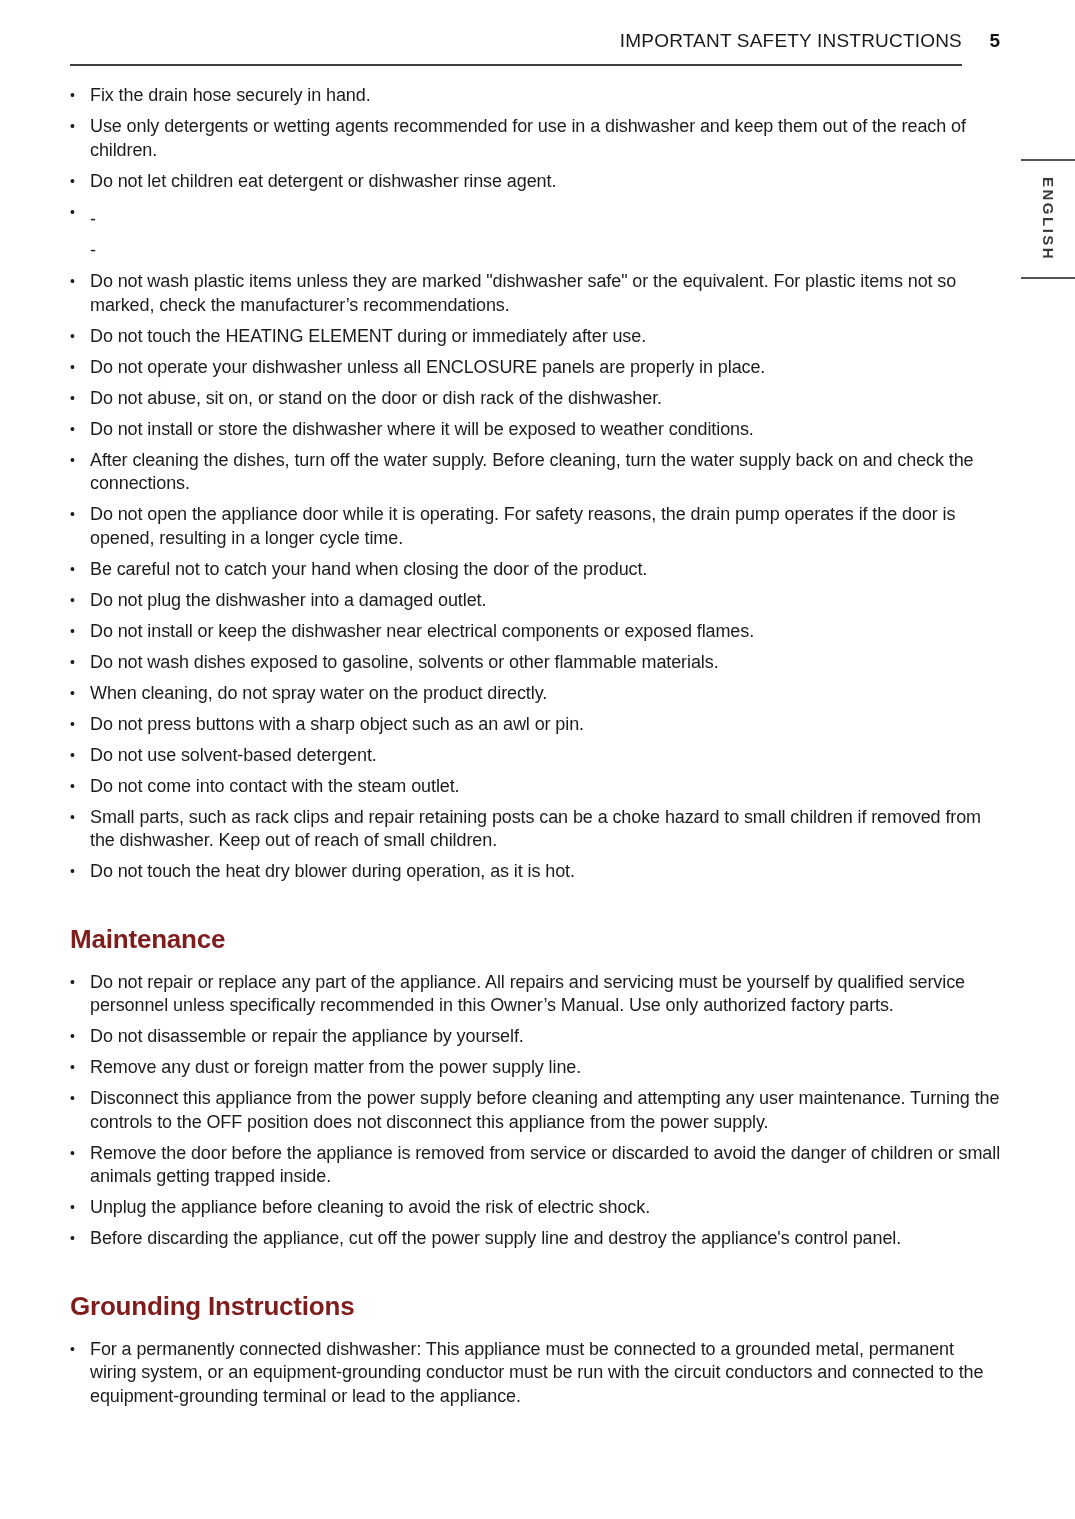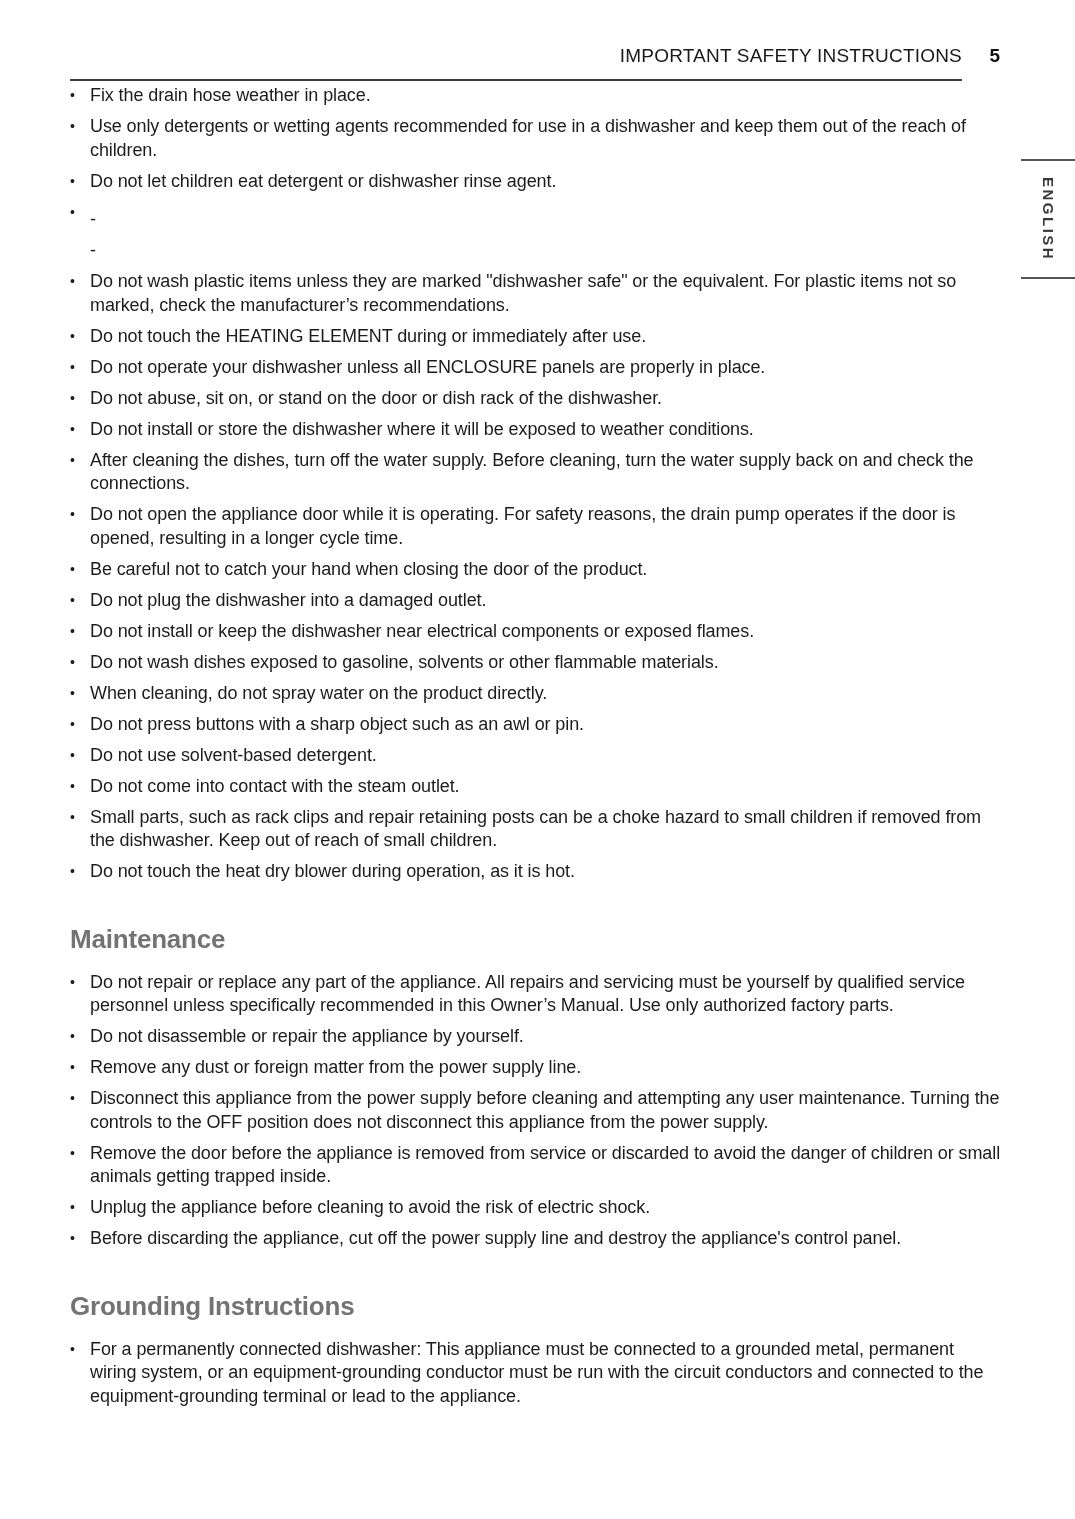--- a/index.html
+++ b/index.html
@@ -8,36 +8,36 @@
     width: 1075px;
     height: 1519px;
     position: relative;
     overflow: hidden;
     font-family: "Liberation Sans", sans-serif;
     color: #1c1c1c;
   }
   .page { position: absolute; inset: 0; }
 
   
-  .page-header { position: absolute; top: 45px; left: 70px; width: 930px; text-decoration: underline; }
+  .page-header { position: absolute; top: 30px; left: 70px; width: 930px; text-decoration: underline; }
   .header-row { position: relative; height: 24px; }
   .header-title {
     position: absolute; right: 38px; top: 0;
     font-size: 19px; letter-spacing: 0.2px; white-space: nowrap; color: #1a1a1a;
   }
   .header-pagenum {
     position: absolute; right: 0; top: 0;
     font-size: 19px; font-weight: bold; color: #111;
   }
   .header-rule { margin-top: 10px; width: 892px; border-top: 2px solid #3d3d3d; }
 
   
   .content { position: absolute; top: 84px; left: 70px; width: 935px; }
   .doc-section h2 {
-    font-size: 26px; font-weight: bold; color: #737373;
+    font-size: 26px; font-weight: bold; color: #7f1d1d;
     letter-spacing: -0.2px; margin: 40px 0 16px 0;
   }
   ul { list-style: none; }
   .bullet-list > li { display: flex; margin-bottom: 7.5px; }
   .marker {
     flex: none; width: 20px; font-size: 14px; line-height: 23.5px; color: #1c1c1c;
   }
   .marker.dash { width: 18px; font-size: 18px; }
   .item-body { flex: 1; min-width: 0; }
   .item-text { font-size: 18px; line-height: 23.5px; letter-spacing: -0.1px; }
@@ -66,21 +66,21 @@
     </div>
     <div class="header-rule"></div>
   </header>
 
   <main class="content" id="content">
       <section class="doc-section">
         <ul class="bullet-list">
           <li>
             <span class="marker">•</span>
             <div class="item-body">
-              <div class="item-text">Fix the drain hose weather in place.</div>
+              <div class="item-text">Fix the drain hose securely in hand.</div>
             </div>
           </li>
           <li>
             <span class="marker">•</span>
             <div class="item-body">
               <div class="item-text">Use only detergents or wetting agents recommended for use in a dishwasher and keep them out of the reach of children.</div>
             </div>
           </li>
           <li>
             <span class="marker">•</span>

